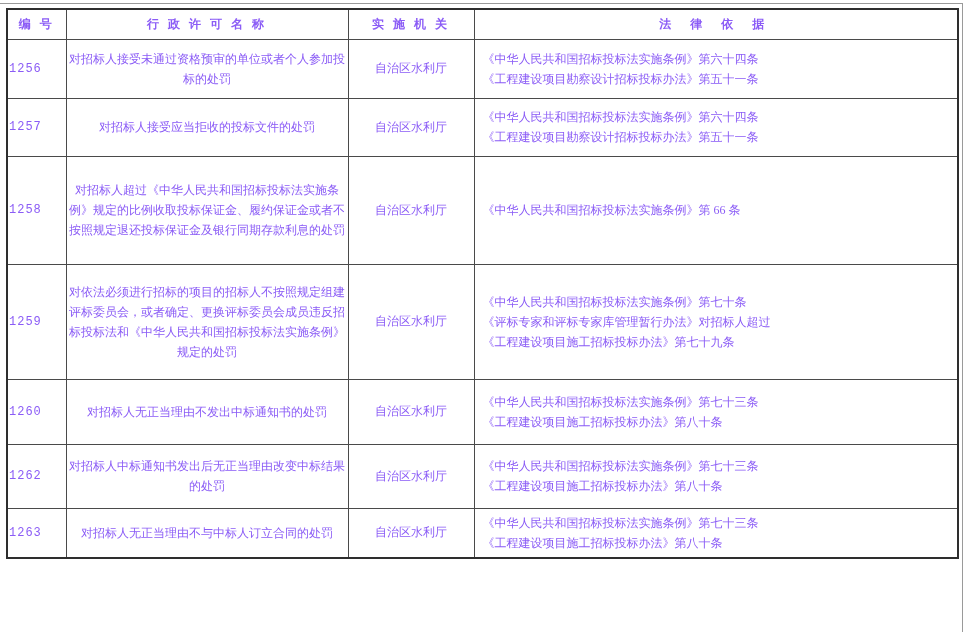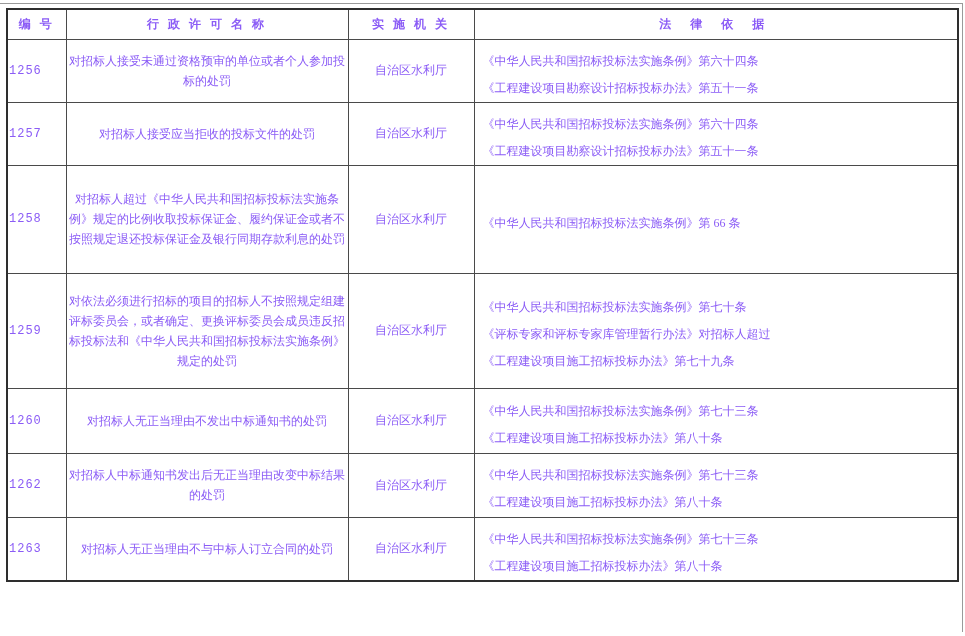--- a/index.html
+++ b/index.html
@@ -66,21 +66,21 @@
   td.c-auth {
     text-align: center;
     padding: 0 11px;
   }
   td.c-legal {
     text-align: left;
     padding: 4px 8px;
     line-height: 20px;
     word-break: break-all;
   }
-  td.c-legal .legal-line { display: block; margin-top: 7px; }
+  td.c-legal .legal-line { display: block; }
 </style>
 </head>
 <body>
 
 <div class="page">
   <div class="hairline-top"></div>
   <div class="hairline-right"></div>
 
   <table class="doc-table">
     <colgroup>

